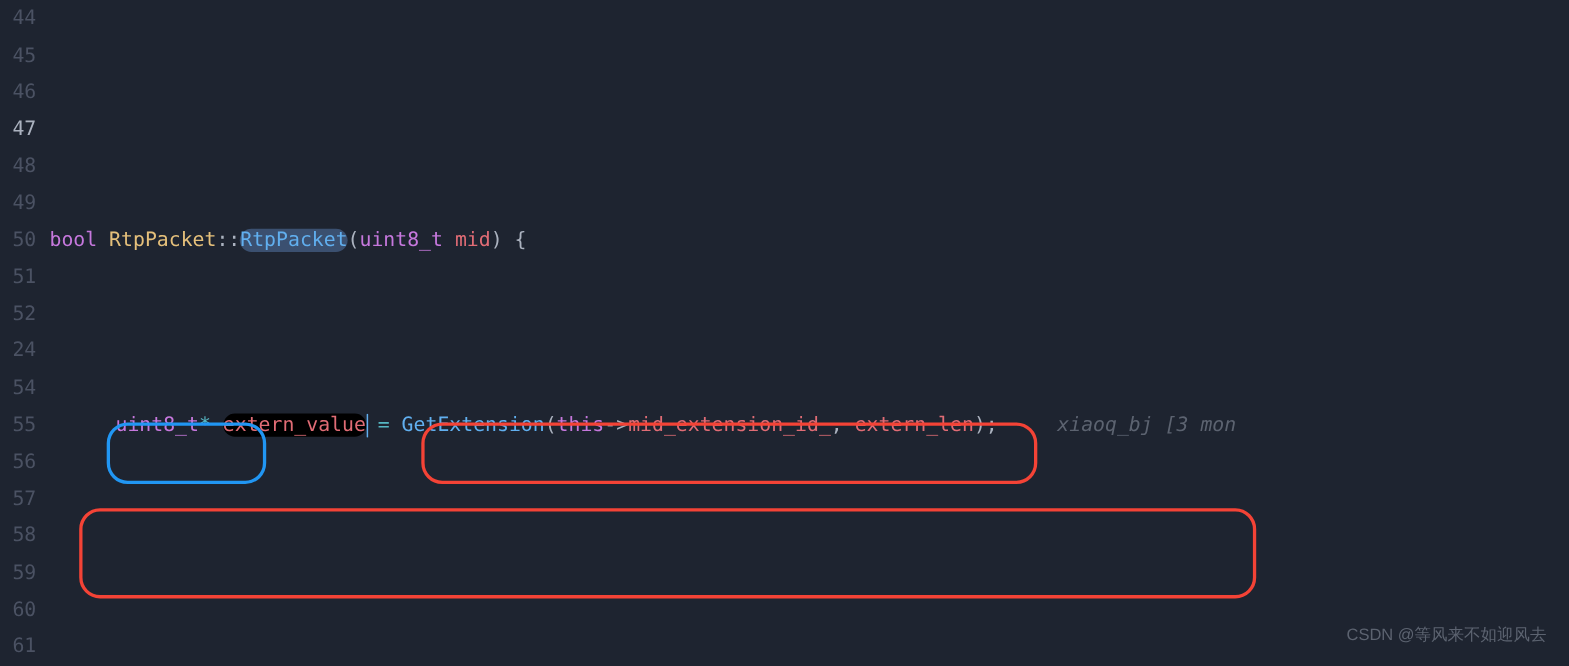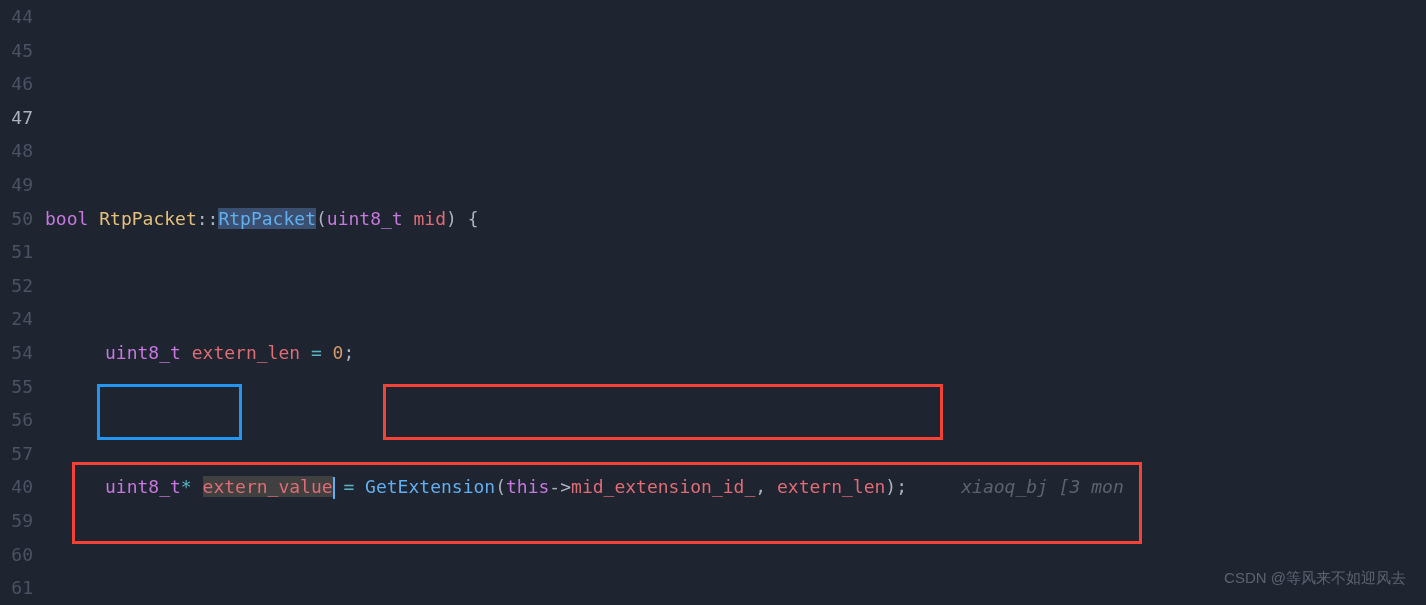--- a/index.html
+++ b/index.html
@@ -1,18 +1,19 @@
 <!DOCTYPE html>
 <html><head>
   <meta charset="utf-8">
   <style>
     * {
       margin: 0;
       padding: 0;
       box-sizing: border-box;
+      border-radius: 19px;
     }
     body {
       background: #1e2430;
       font-family: "Consolas", "Monaco", monospace;
       font-size: 18px;
       line-height: 33.6px;
       color: #abb2bf;
       overflow: hidden;
       width: 1426px;
       height: 605px;
@@ -45,21 +46,21 @@
     
     .kw { color: #c678dd; }
     .type { color: #c678dd; }
     .cls { color: #e5c07b; }
     .fn { color: #61afef; }
     .param { color: #e06c75; }
     .var { color: #e06c75; }
     .op { color: #56b6c2; }
     .num { color: #d19a66; }
     .pun { color: #abb2bf; }
-    .sel-hl { background: #404040; }
+    .sel-hl { background: #000000; }
     .sel-active { background: #3b5070; }
     .cursor {
       border-right: 2px solid #61afef;
       display: inline-block;
       height: 22px;
       vertical-align: middle;
       margin-right: -2px;
     }
     .blame { color: #5c6370; font-style: italic; }
     .i2 { padding-left: 60px; }
@@ -95,32 +96,31 @@
     <div class="line">48</div>
     <div class="line">49</div>
     <div class="line">50</div>
     <div class="line">51</div>
     <div class="line">52</div>
     <div class="line">24</div>
     <div class="line">54</div>
     <div class="line">55</div>
     <div class="line">56</div>
     <div class="line">57</div>
-    <div class="line">40</div>
+    <div class="line">58</div>
     <div class="line">59</div>
     <div class="line">60</div>
     <div class="line">61</div>
   </div>
 
   <div class="code">
     <div class="line"></div>
 
     <div class="line"><span class="kw">bool</span> <span class="cls">RtpPacket</span><span class="pun">::</span><span class="fn sel-active">RtpPacket</span><span class="pun">(</span><span class="type">uint8_t</span> <span class="param">mid</span><span class="pun">)</span><span class="pun"> {</span></div>
 
-    <div class="line i2"><span class="type">uint8_t</span> <span class="var">extern_len</span><span class="op"> = </span><span class="num">0</span><span class="pun">;</span></div>
 
     <div class="line i2"><span class="type">uint8_t</span><span class="op">*</span> <span class="var sel-hl">extern_value</span><span class="cursor"></span><span class="op"> = </span><span class="fn">GetExtension</span><span class="pun">(</span><span class="kw">this</span><span class="pun">-&gt;</span><span class="var">mid_extension_id_</span><span class="pun">, </span><span class="var">extern_len</span><span class="pun">)</span><span class="pun">;</span>     <span class="blame">xiaoq_bj [3 mon</span></div>
 
     <div class="line"></div>
 
     
 
     
 
     

